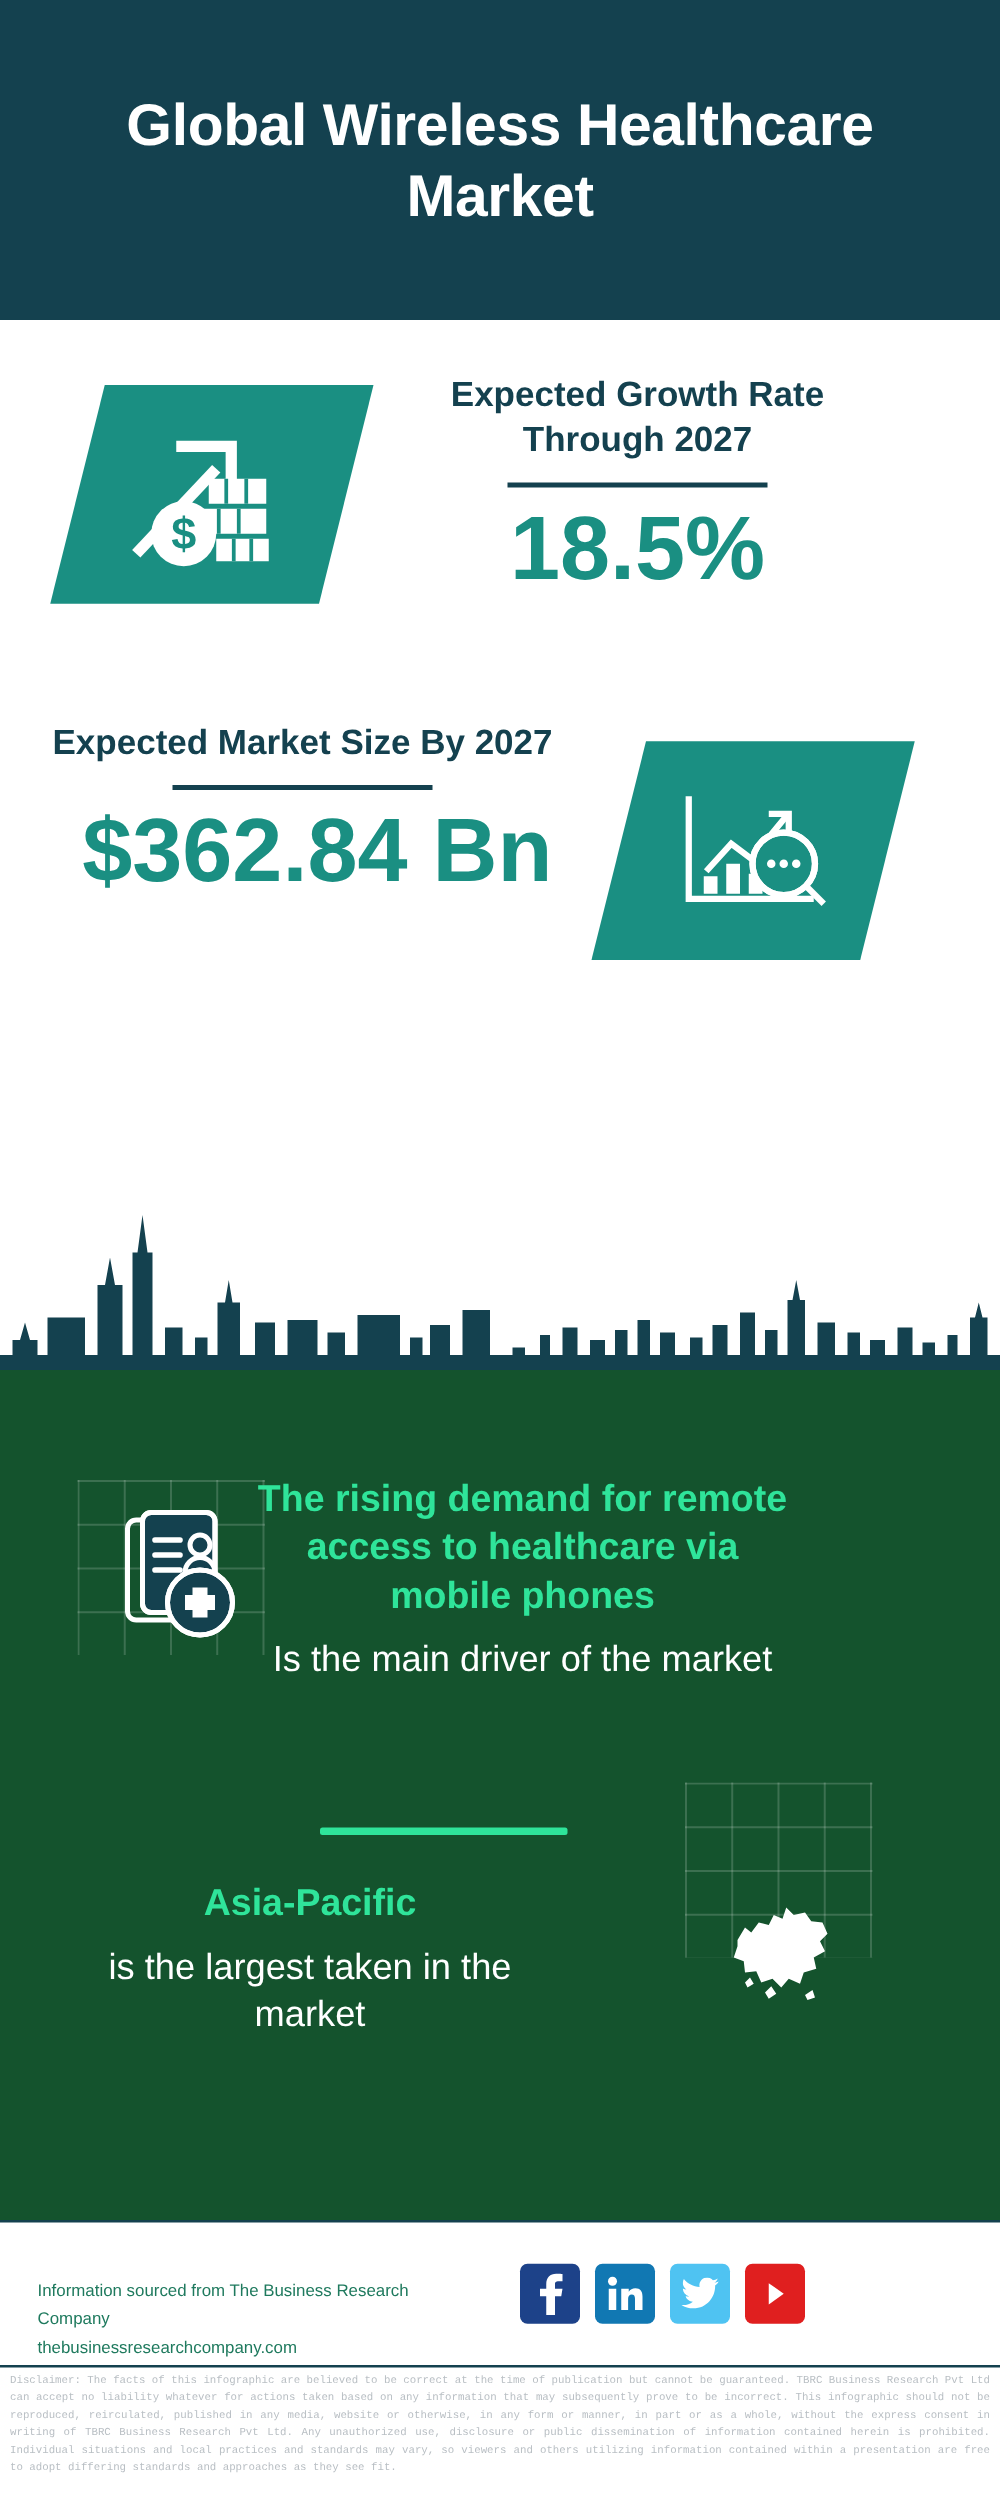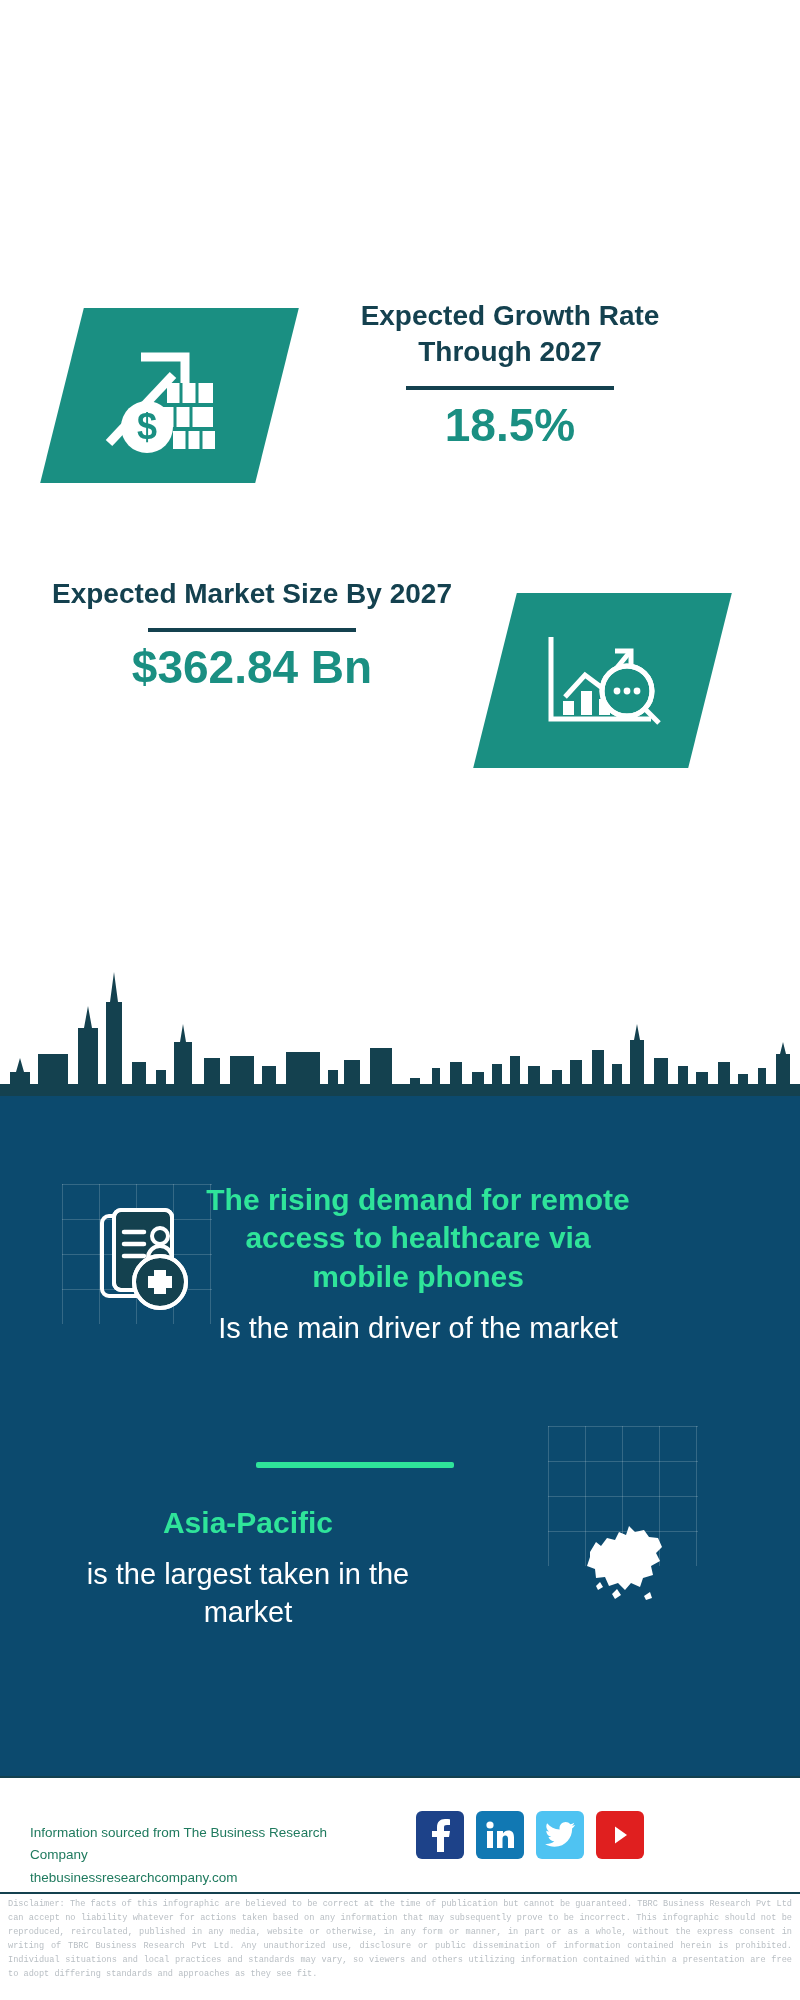--- a/index.html
+++ b/index.html
@@ -53,52 +53,51 @@
   
   .stat1-icon { left: 62px; top: 52px; width: 215px; height: 175px; }
   .stat1-text {
     position: absolute; left: 300px; top: 42px; width: 420px;
     text-align: center;
   }
   
   .stat2-icon { left: 495px; top: 337px; width: 215px; height: 175px; }
   .stat2-text {
     position: absolute; left: 42px; top: 320px; width: 400px;
-    text-align: center;
-    margin-left: 10px;
+    text-align: right;
   }
 
   .stat-label {
     color: #14414f;
     font-size: 28px; font-weight: bold;
     line-height: 1.28;
   }
   .stat-rule {
     width: 208px; height: 4px;
     background: #14414f;
     margin: 16px auto 10px auto;
   }
   .stat-value {
     color: #1a8f82;
-    font-size: 46px; font-weight: bold;
+    font-size: 72px; font-weight: bold;
     line-height: 1.1;
   }
 
   
   .skyline {
     position: absolute; left: 0; top: 958px;
     width: 800px; height: 160px;
   }
   .skyline svg { display: block; width: 800px; height: 160px; }
 
   
   .dark-area {
     position: absolute; left: 0; top: 1096px;
     width: 800px; height: 680px;
-    background: #0c4a6e;
+    background: #14532d;
   }
 
   .grid-bg {
     position: absolute;
     background-image:
       linear-gradient(to right, rgba(255,255,255,0.17) 1.5px, transparent 1.5px),
       linear-gradient(to bottom, rgba(255,255,255,0.17) 1.5px, transparent 1.5px);
   }
   .grid1 { left: 62px; top: 88px; width: 150px; height: 140px; background-size: 37px 35px; }
   .grid2 { left: 548px; top: 330px; width: 150px; height: 140px; background-size: 37px 35px; }
@@ -159,20 +158,23 @@
     text-align: justify;
     border-top: 2px solid #14414f;
     font-family: Liberation Mono, monospace;
   }
 </style>
 </head>
 <body>
 
 <div class="page">
 
+  <div class="header">
+    <div class="header-title">Global Wireless Healthcare Market</div>
+  </div>
 
   <div class="white-area">
 
     <div class="para stat1-icon">
       <div class="para-inner">
         <svg width="150" height="130" viewBox="0 0 150 130" fill="none">
           <path d="M14 112 L78 44" stroke="#fff" stroke-width="9"></path>
           <path d="M46 26 L90 26 L90 70" stroke="#fff" stroke-width="9" fill="none"></path>
           <g fill="#fff">
             <rect x="72" y="52" width="46" height="20"></rect>

